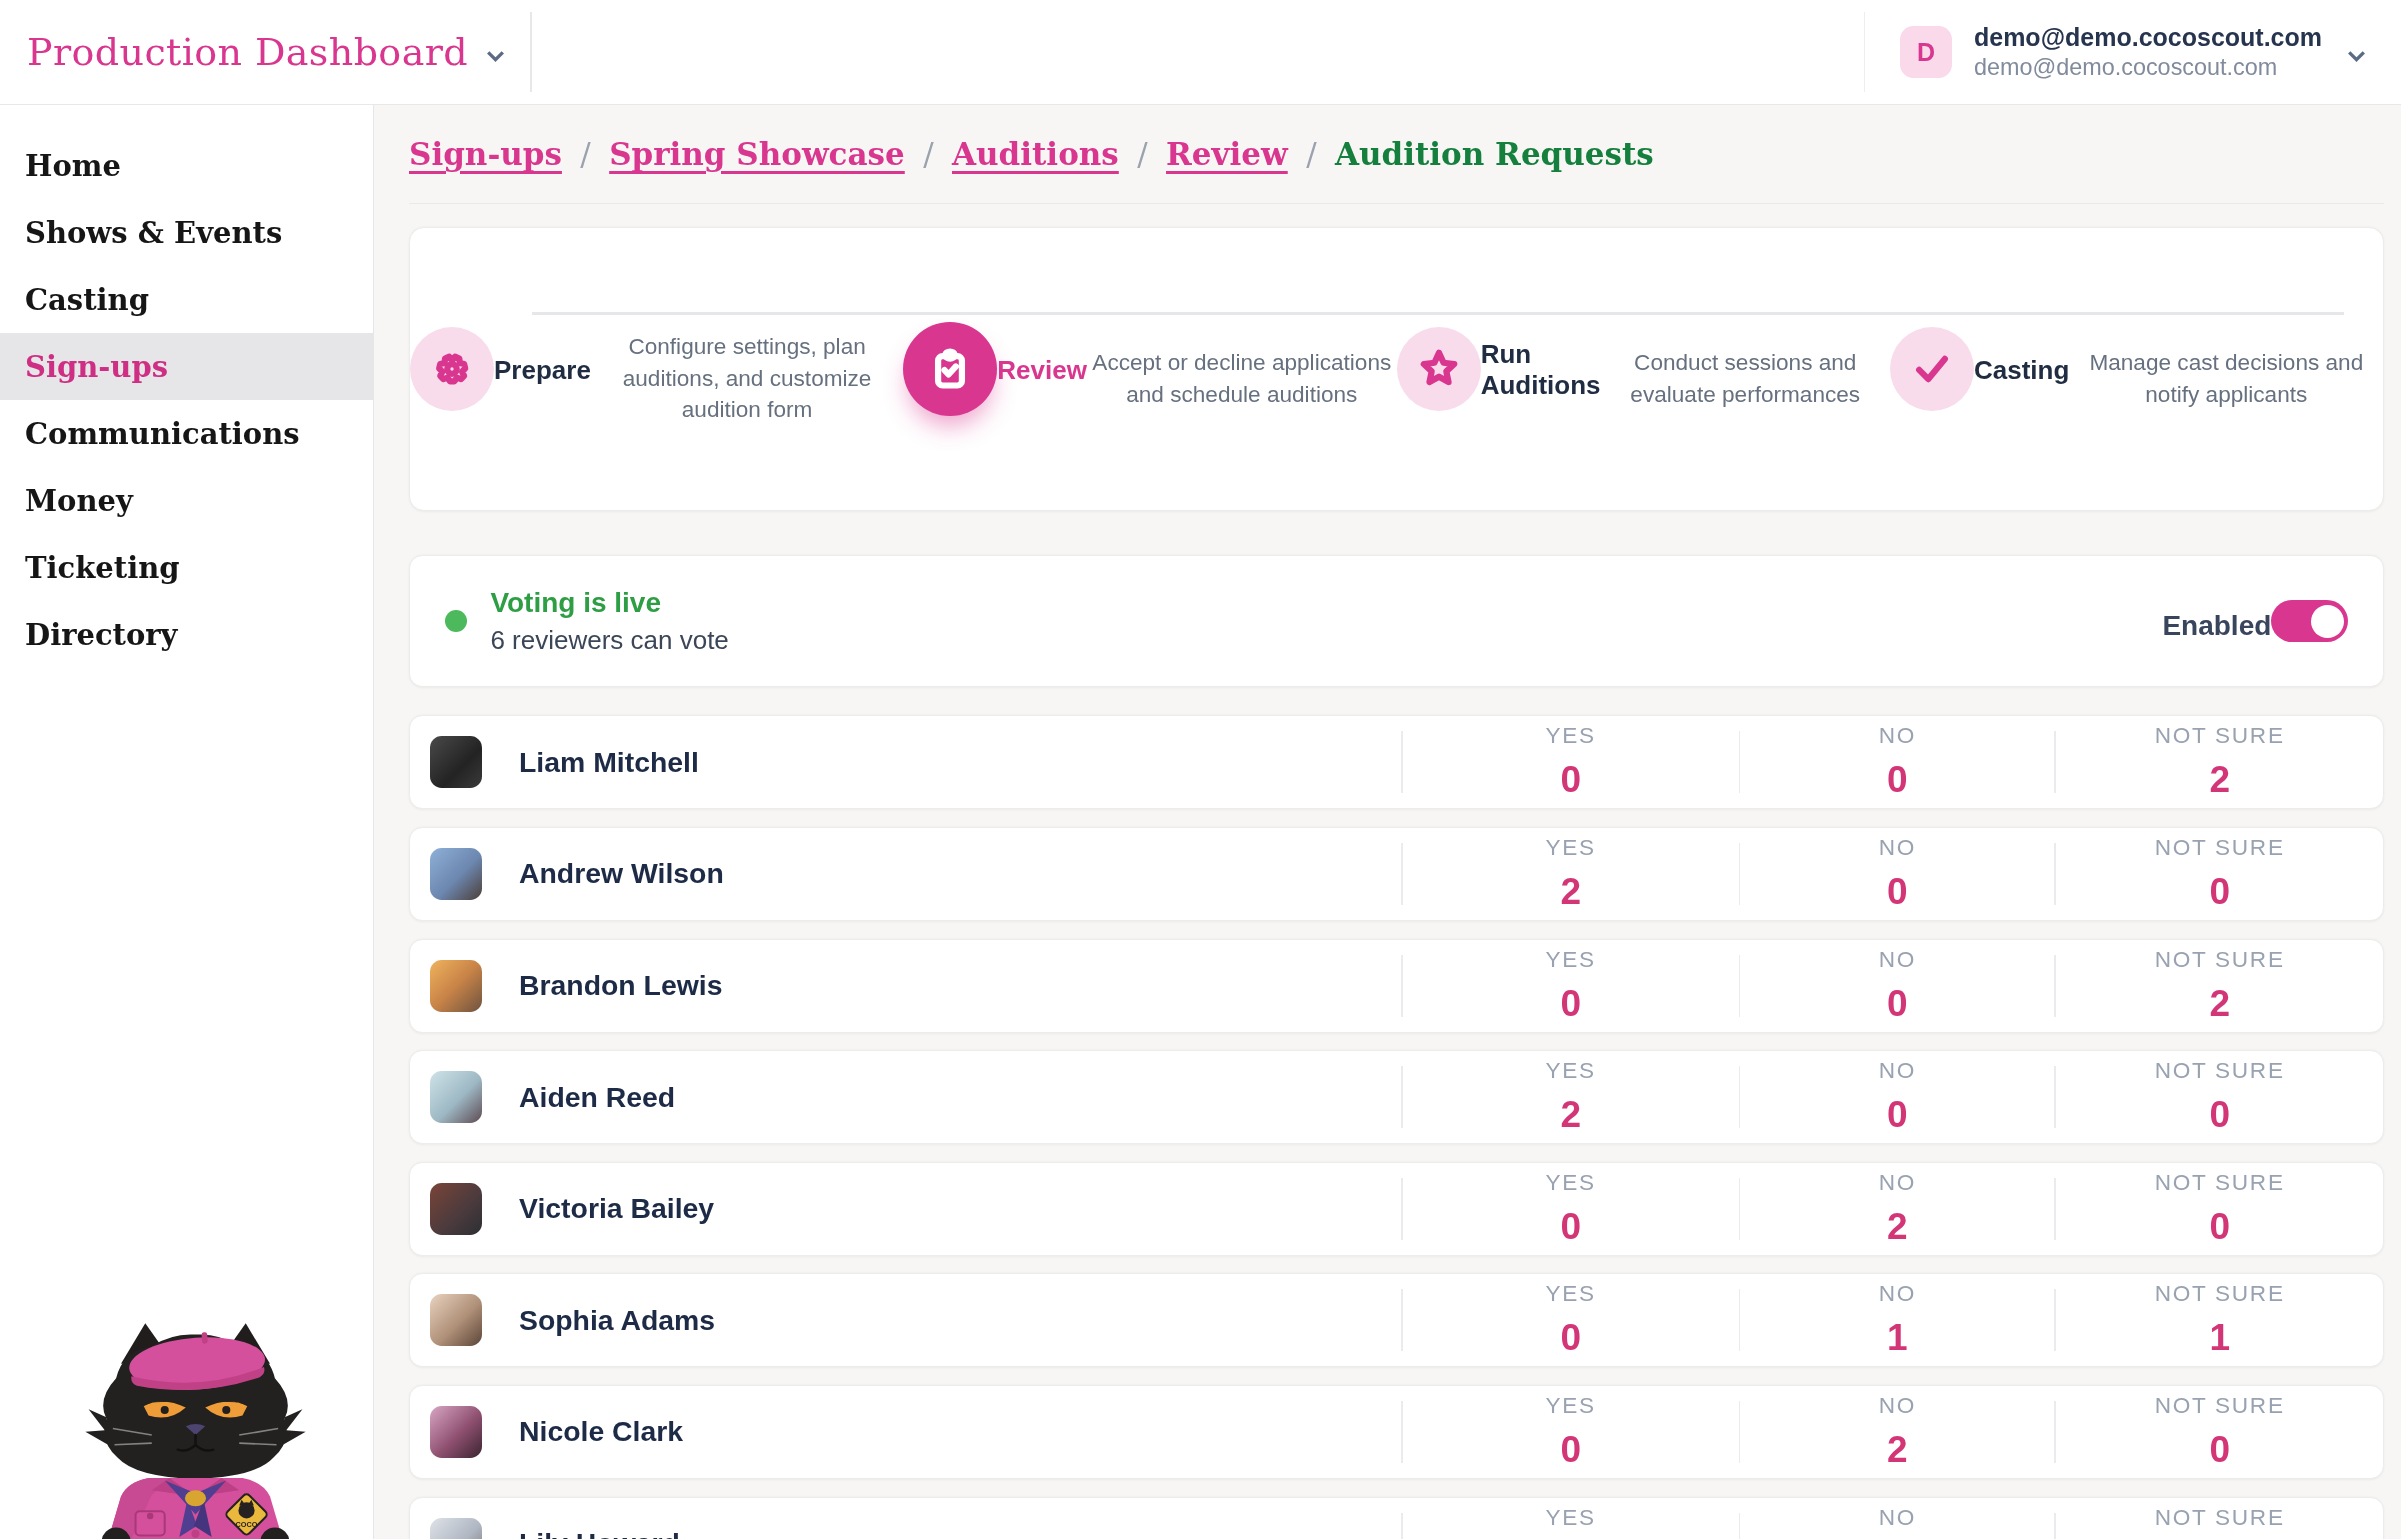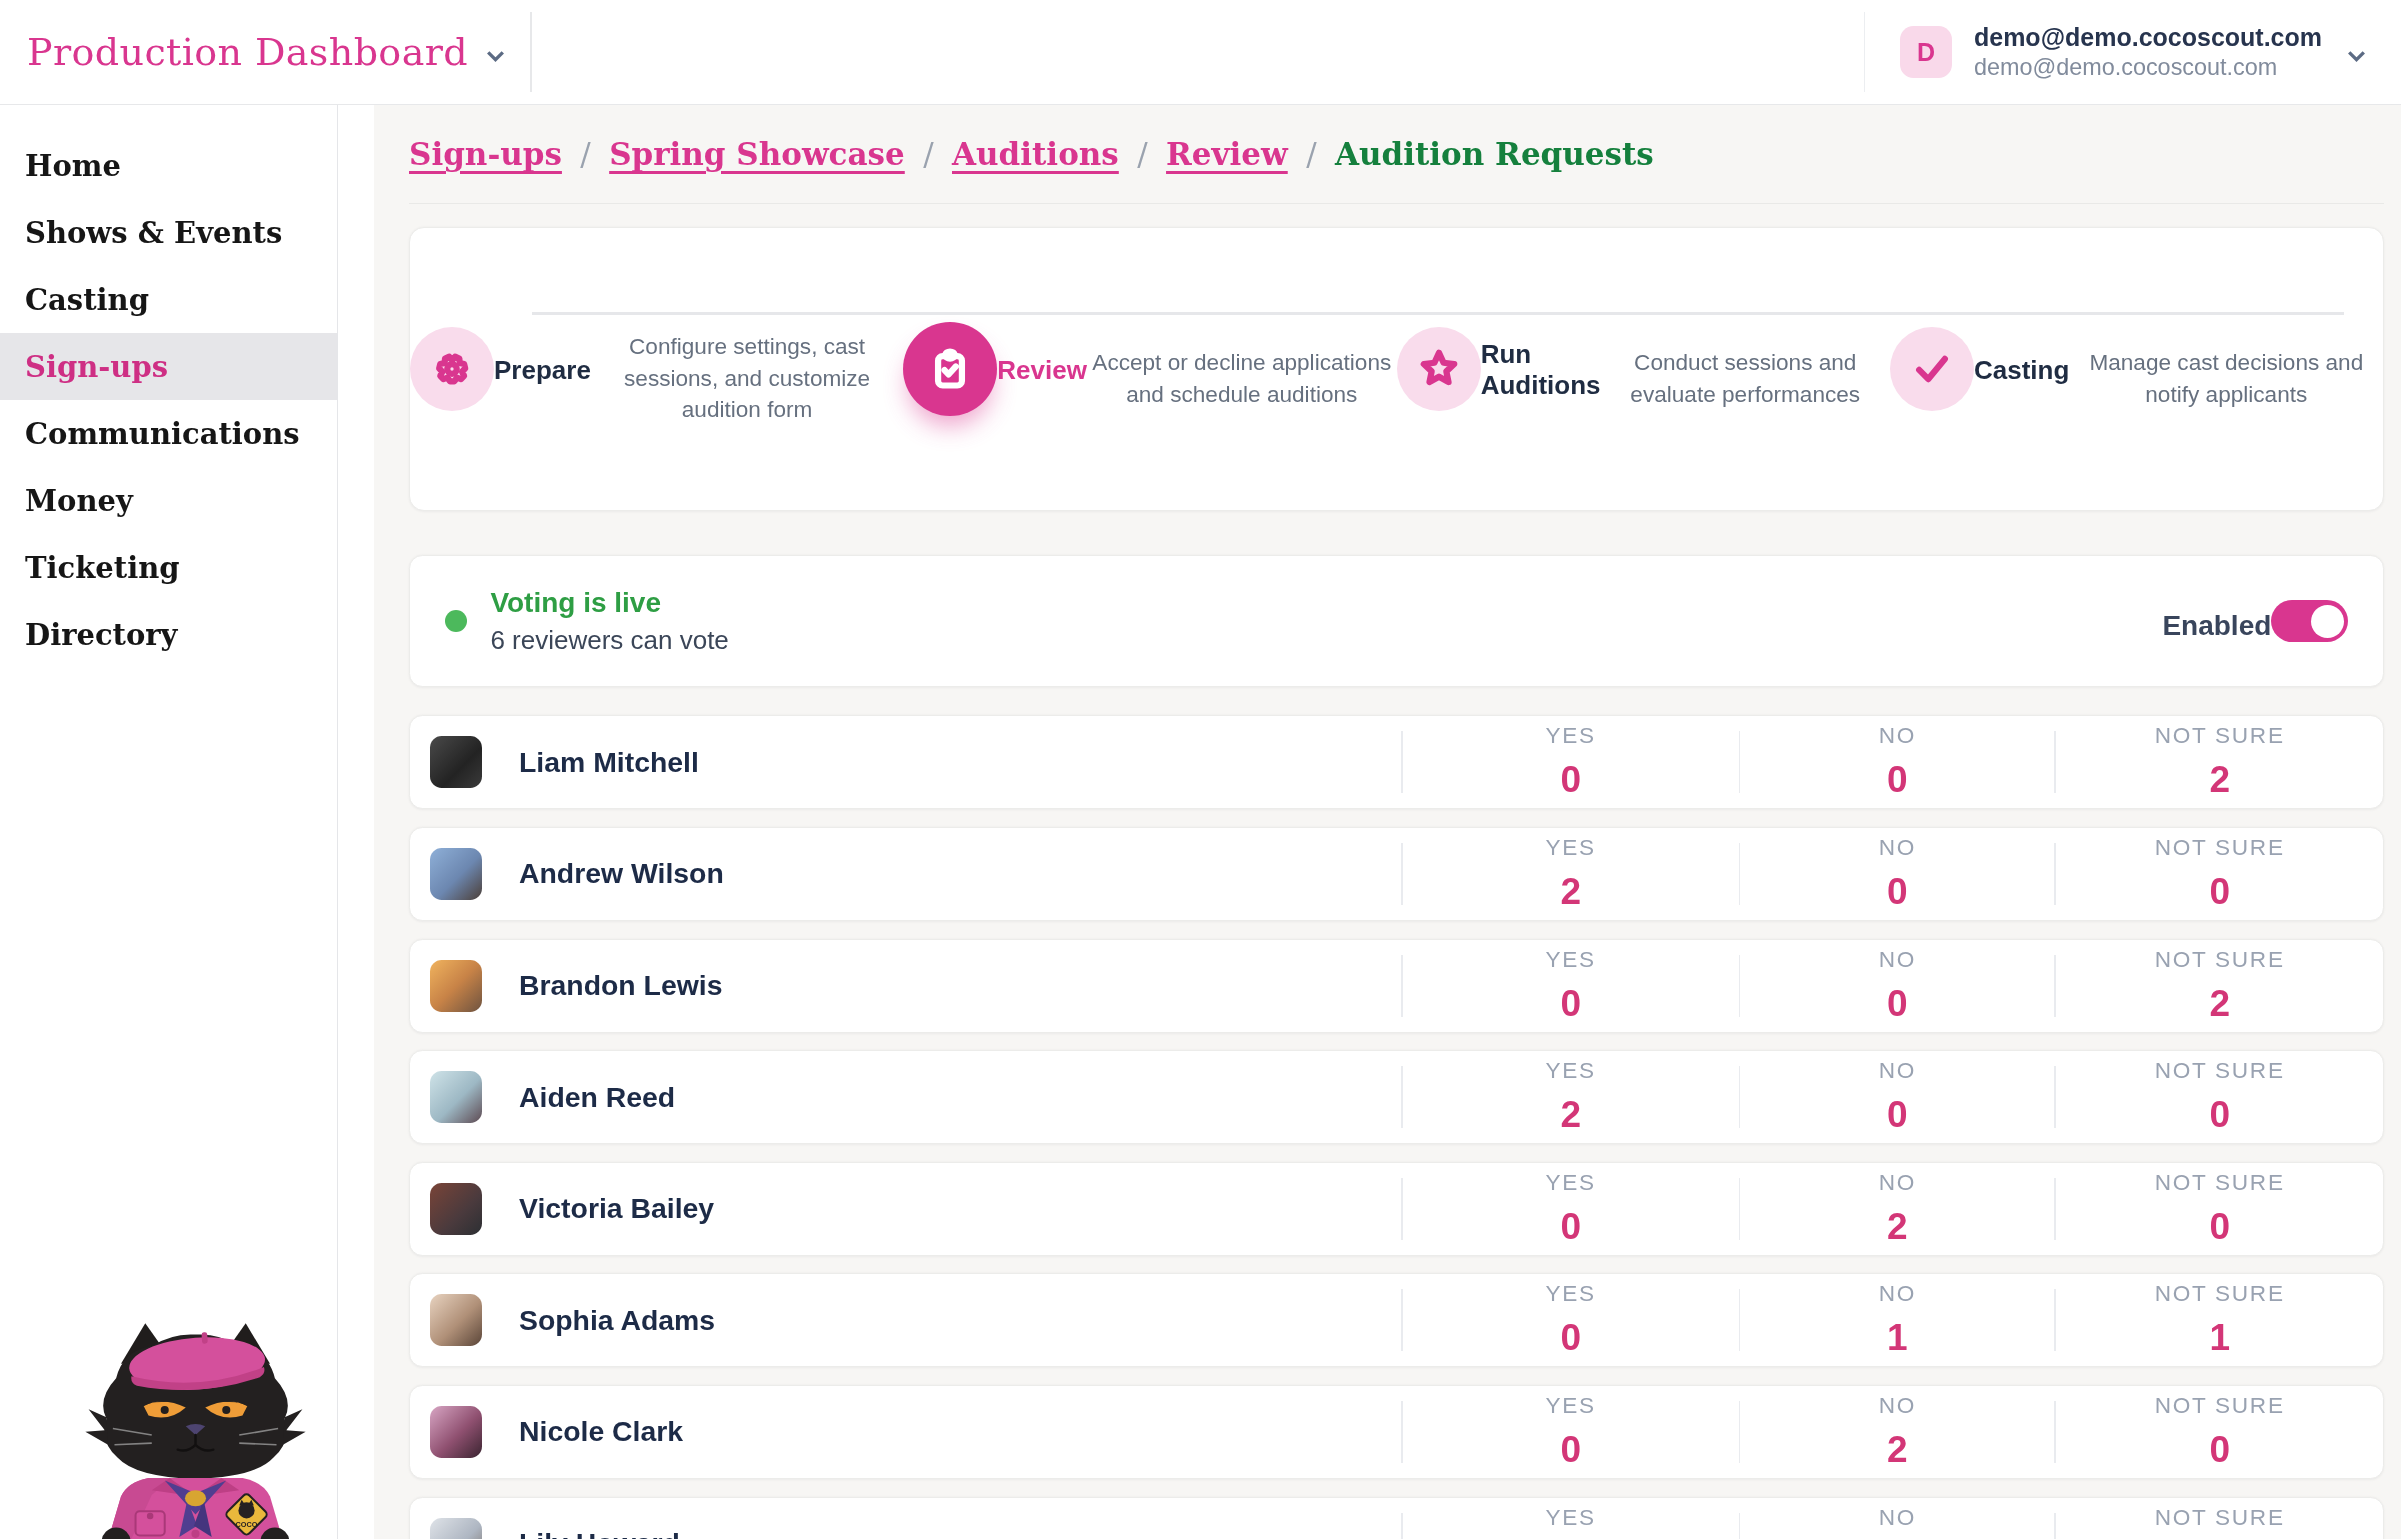--- a/index.html
+++ b/index.html
@@ -15,21 +15,21 @@
   .hdr-chev { width:25px; height:25px; stroke:#5c6b84; stroke-width:3.2; fill:none; margin-top:6.7px; }
   .hdr-divider { width:1.7px; height:80px; background:#e7e8ea; margin-left:22px; }
   .user-wrap { margin-left:auto; display:flex; align-items:center; gap:22px; padding-right:32px;
                border-left:1.7px solid #eceef1; height:80px; padding-left:35px; cursor:pointer; }
   .user-avatar { width:52px; height:52px; border-radius:13.4px; background:#f9d9ea; color:#d9368f;
                  font-weight:bold; font-size:25px; display:flex; align-items:center; justify-content:center; }
   .user-name { font-size:25px; font-weight:bold; color:#27344e; line-height:1.25; }
   .user-email { font-size:23.4px; color:#818b9c; line-height:1.25; }
 
   
-  .sidebar { position:absolute; left:0; top:105px; width:338px; bottom:0; background:#fff;
+  .sidebar { position:absolute; left:0; top:105px; width:374px; bottom:0; background:#fff;
              border-right:1.7px solid #e5e6e9; padding-top:27px; z-index:5; }
   .side-item { height:67px; display:flex; align-items:center; padding-left:25px;
                font-family:"DejaVu Serif","Liberation Serif",serif; font-weight:bold; font-size:29px;
                color:#161616; cursor:pointer; }
   .side-item.active { background:#e6e6e9; color:#ce2f84; }
 
   
   .main { position:absolute; left:374px; top:105px; right:0; bottom:0; background:#f7f6f4;
           padding:0 16.7px 0 35px; overflow:hidden; }
 
@@ -149,21 +149,21 @@
     <div class="step">
       <div class="circle-zone">
         <div class="step-circle">
           <svg viewBox="0 0 24 24">
             <path class="icon-stroke" d="M12 7.5 L13.6 5.6 L15.9 6.6 L16.1 9.0 L18.5 9.6 L19.1 12 L17.4 13.8 L18.5 16 L16.8 17.8 L14.6 17 L13.2 19 L10.8 19 L9.4 17 L7.2 17.8 L5.5 16 L6.6 13.8 L4.9 12 L5.5 9.6 L7.9 9.0 L8.1 6.6 L10.4 5.6 Z" transform="translate(0.1,-0.3)"></path>
             <circle class="icon-stroke" cx="12" cy="12" r="2.6"></circle>
           </svg>
         </div>
       </div>
       <div class="step-label">Prepare</div>
-      <div class="step-desc">Configure settings, cast sessions, and customize audition form</div>
+      <div class="step-desc">Configure settings, plan auditions, and customize audition form</div>
     </div>
 
     <div class="step">
       <div class="circle-zone">
         <div class="step-circle active">
           <svg viewBox="0 0 24 24">
             <rect class="icon-stroke" x="5.5" y="5" width="13" height="16" rx="2.5"></rect>
             <ellipse class="icon-stroke" cx="12" cy="4.4" rx="2.6" ry="1.9" fill="#d9368f"></ellipse>
             <polyline class="icon-stroke" points="9,12.6 11.2,15 15.2,10.6"></polyline>
           </svg>

